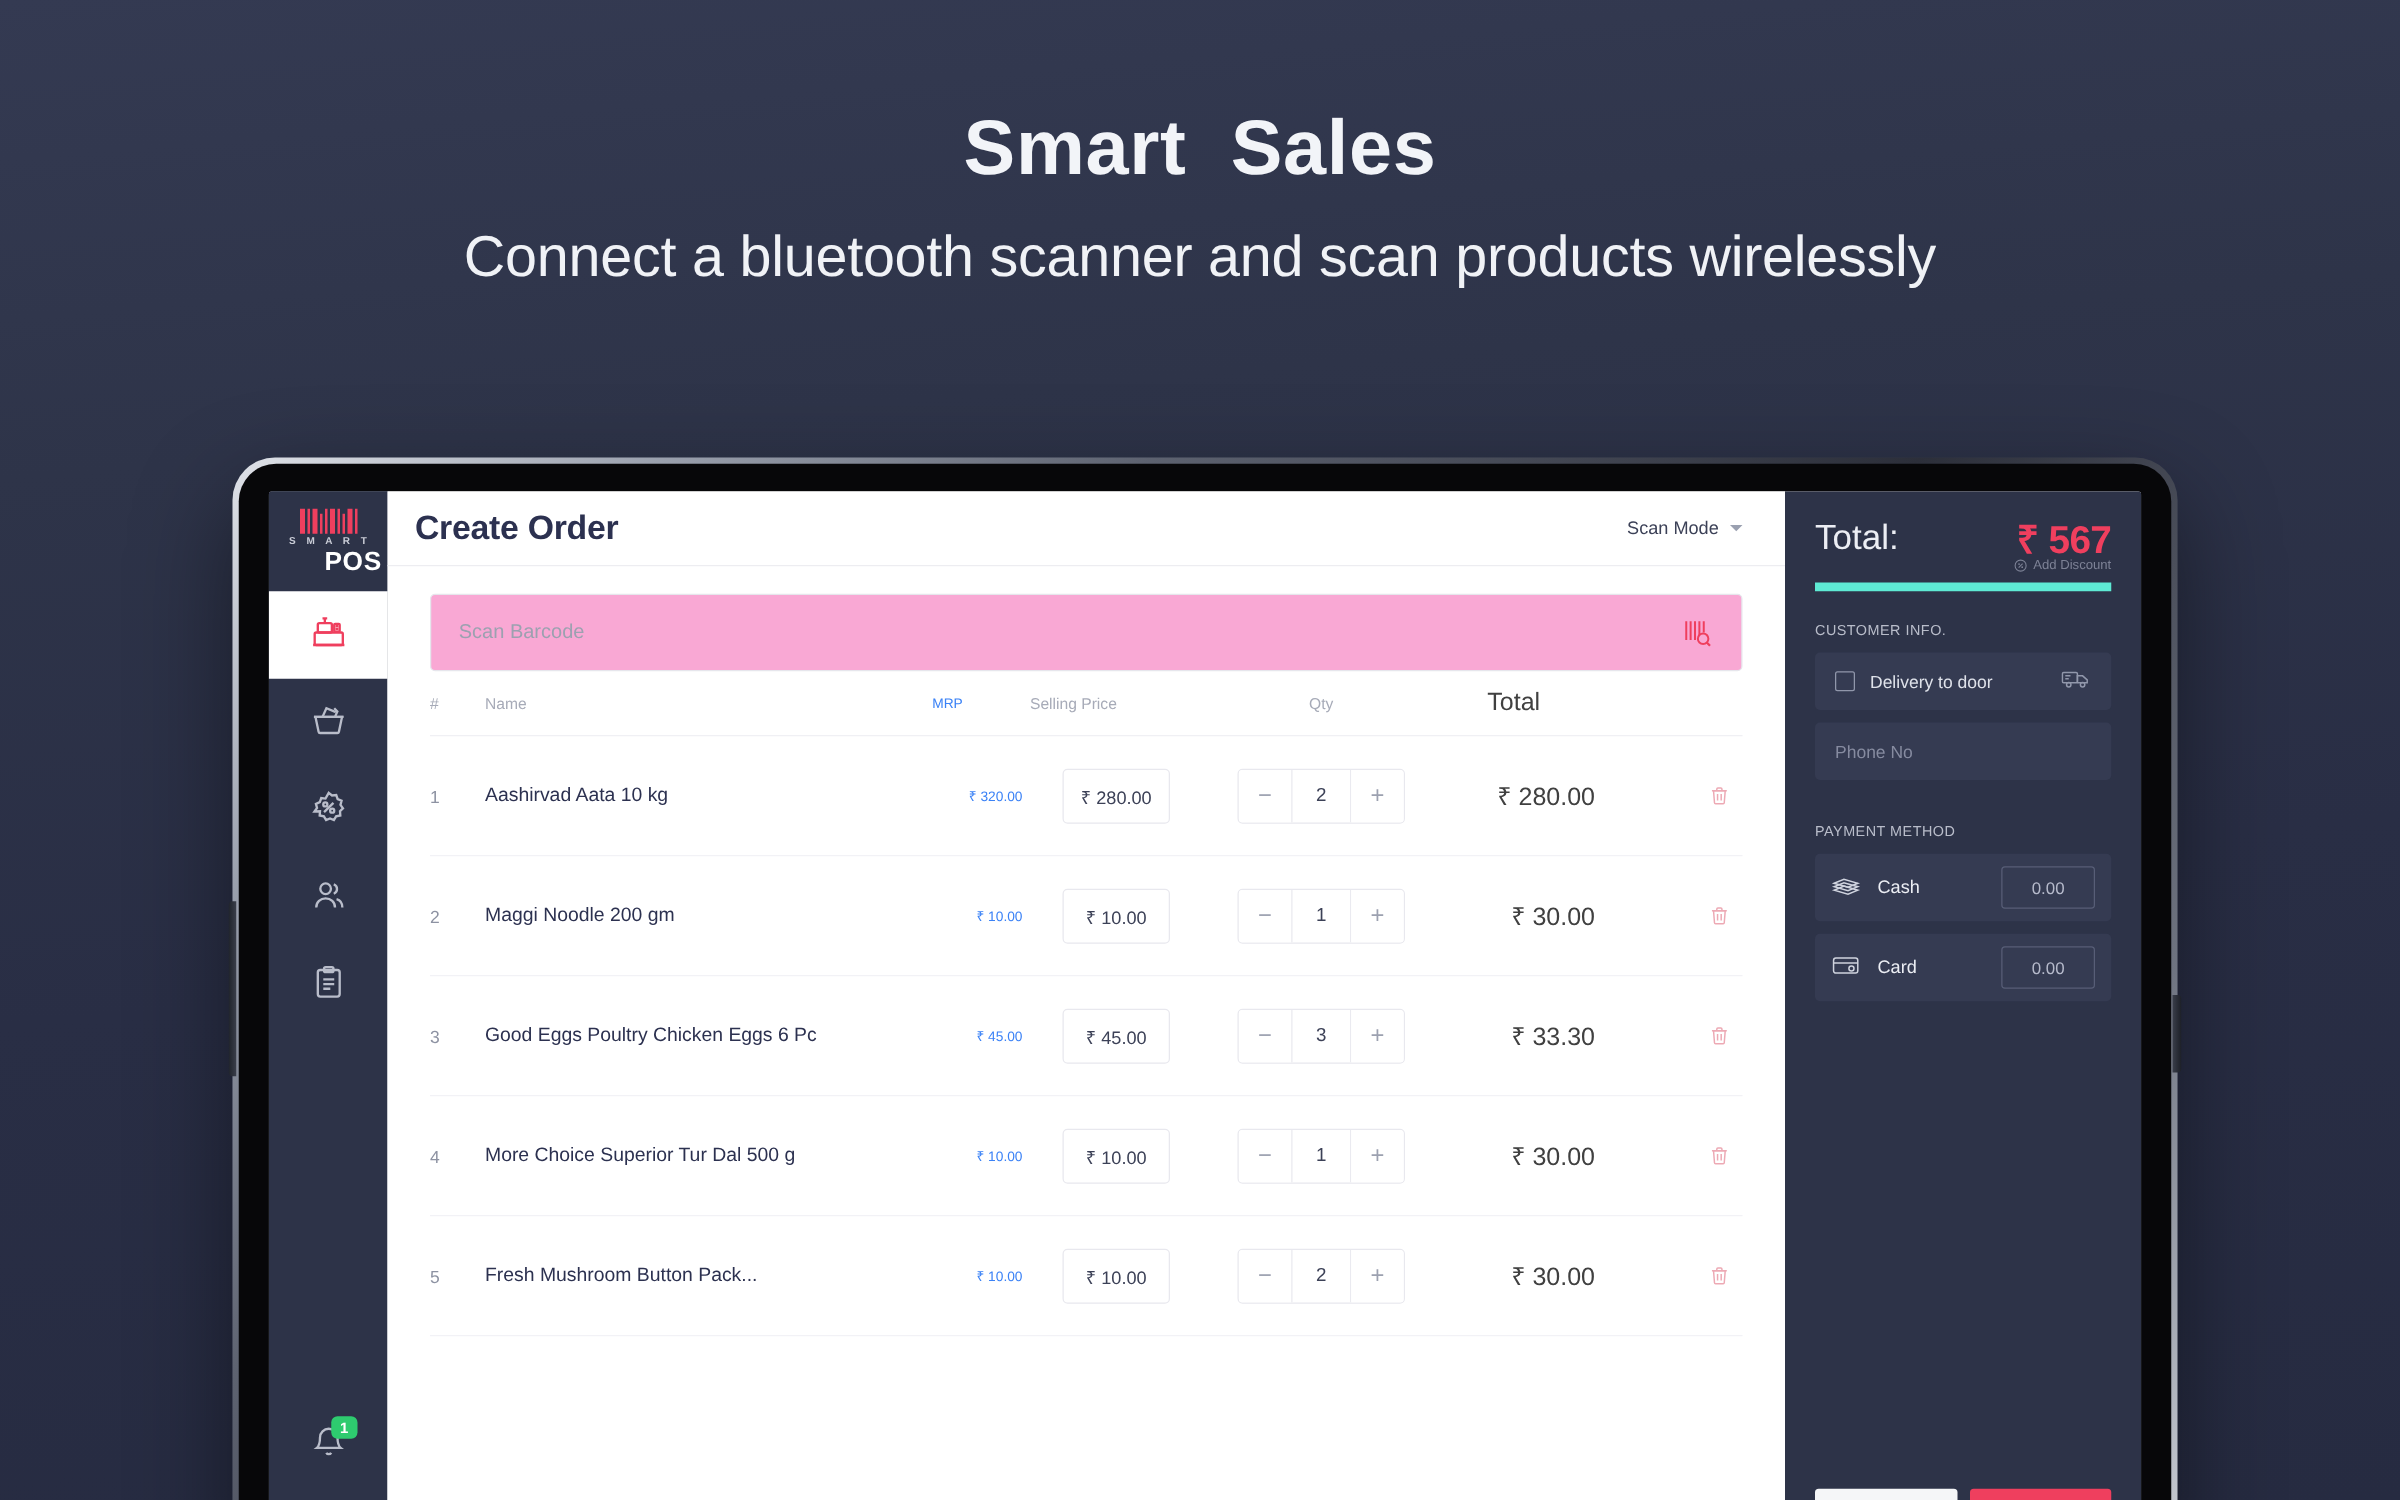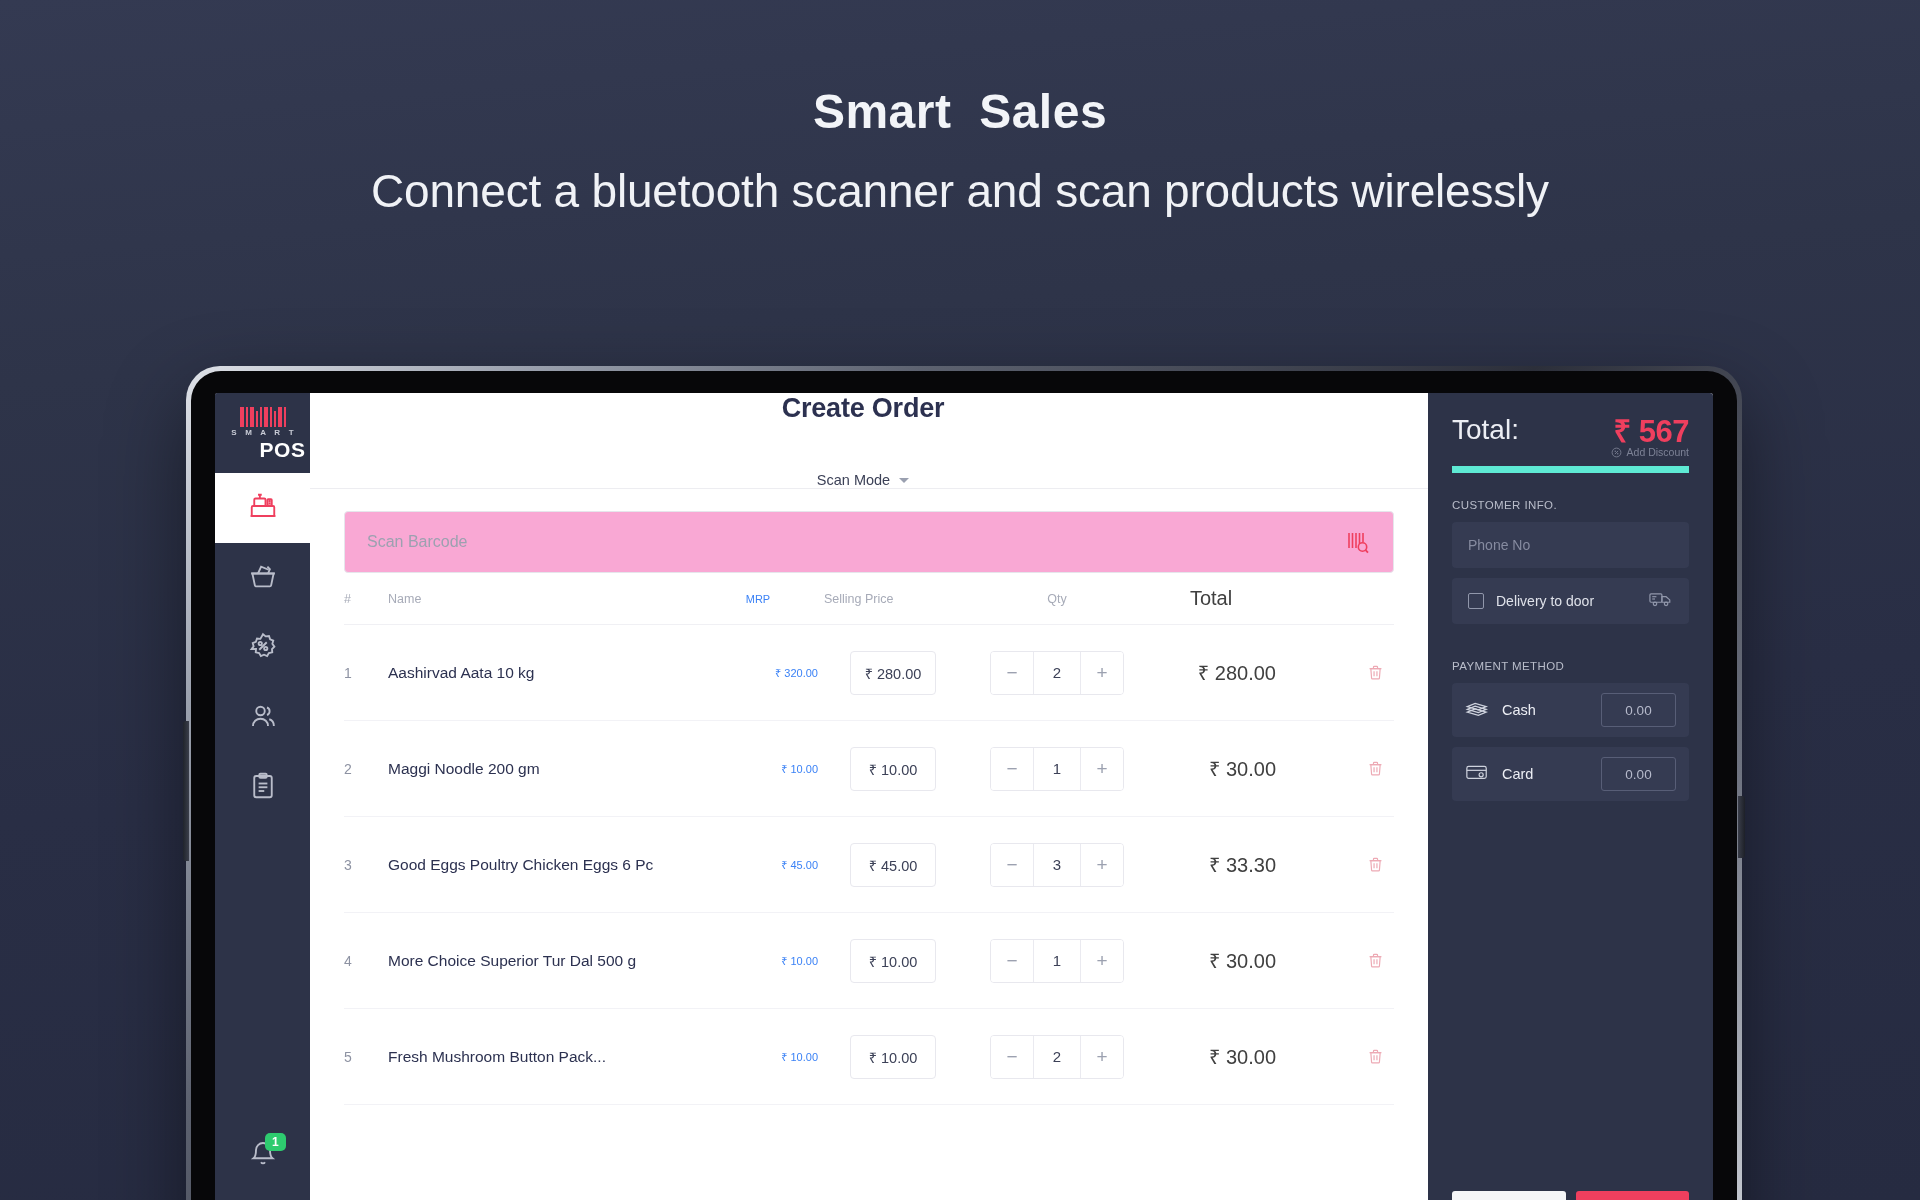--- a/index.html
+++ b/index.html
@@ -18,21 +18,21 @@
 
   
   .hero {
     position: absolute;
     top: 0; left: 0;
     width: 1920px;
     text-align: center;
     padding-top: 88px;
   }
   .hero-title {
-    font-size: 48px;
+    font-size: 62px;
     font-weight: 700;
     color: #f2f4f8;
     letter-spacing: 0.5px;
     line-height: 1.0;
     white-space: pre;
   }
   .hero-sub {
     margin-top: 30px;
     font-size: 46px;
     font-weight: 400;
@@ -156,27 +156,26 @@
 
   
   .main {
     flex: 1;
     background: #ffffff;
     display: flex;
     flex-direction: column;
     min-width: 0;
   }
   .main-header {
-    height: 96px;
+    height: 60px;
     display: flex;
     align-items: center;
     padding: 0 34px 0 22px;
     border-bottom: 1px solid #ededf1;
     flex-shrink: 0;
-    flex-direction: column;
   }
   .page-title {
     font-size: 27px;
     font-weight: 700;
     color: #2c3150;
     letter-spacing: -0.2px;
   }
   .header-spacer { flex: 1; }
   .scan-mode {
     display: flex; align-items: center; gap: 9px;
@@ -683,38 +682,38 @@
                 <circle cx="5.4" cy="5.4" r="0.9" fill="#7d8296"></circle>
                 <circle cx="8.6" cy="8.6" r="0.9" fill="#7d8296"></circle>
               </svg>
               <span>Add Discount</span>
             </span>
           </div>
 
           <div class="sec-label">CUSTOMER INFO.</div>
 
           <div class="field">
-            <input type="text" placeholder="Phone No" style="">
-          </div>
-
-          <div class="field">
             <span class="chk"></span>
             <span class="field-text">Delivery to door</span>
             <span>
               <svg width="24" height="18" viewBox="0 0 26 18" fill="none" stroke="#9197ab" stroke-width="1.3">
                 <rect x="1" y="3.5" width="13" height="9" rx="1.2"></rect>
                 <path d="M14 6.5h4.5L22.5 10v2.5H14z"></path>
                 <circle cx="6.5" cy="14.2" r="1.9"></circle>
                 <circle cx="18.5" cy="14.2" r="1.9"></circle>
                 <line x1="3.5" y1="6.5" x2="8" y2="6.5"></line>
                 <line x1="3.5" y1="9" x2="6.5" y2="9"></line>
               </svg>
             </span>
           </div>
 
+          <div class="field">
+            <input type="text" placeholder="Phone No" style="">
+          </div>
+
           <div class="sec-label">PAYMENT METHOD</div>
 
           <div class="pay-row">
             <span>
               <svg width="24" height="20" viewBox="0 0 26 20" fill="none" stroke="#cfd3de" stroke-width="1.3">
                 <path d="M2.5 8.5 L11 5 L23 8.5 L14.5 12 Z"></path>
                 <path d="M2.5 11.5 L11 8 L23 11.5 L14.5 15 Z"></path>
                 <path d="M2.5 14.5 L11 11 L23 14.5 L14.5 18 Z"></path>
               </svg>
             </span>

